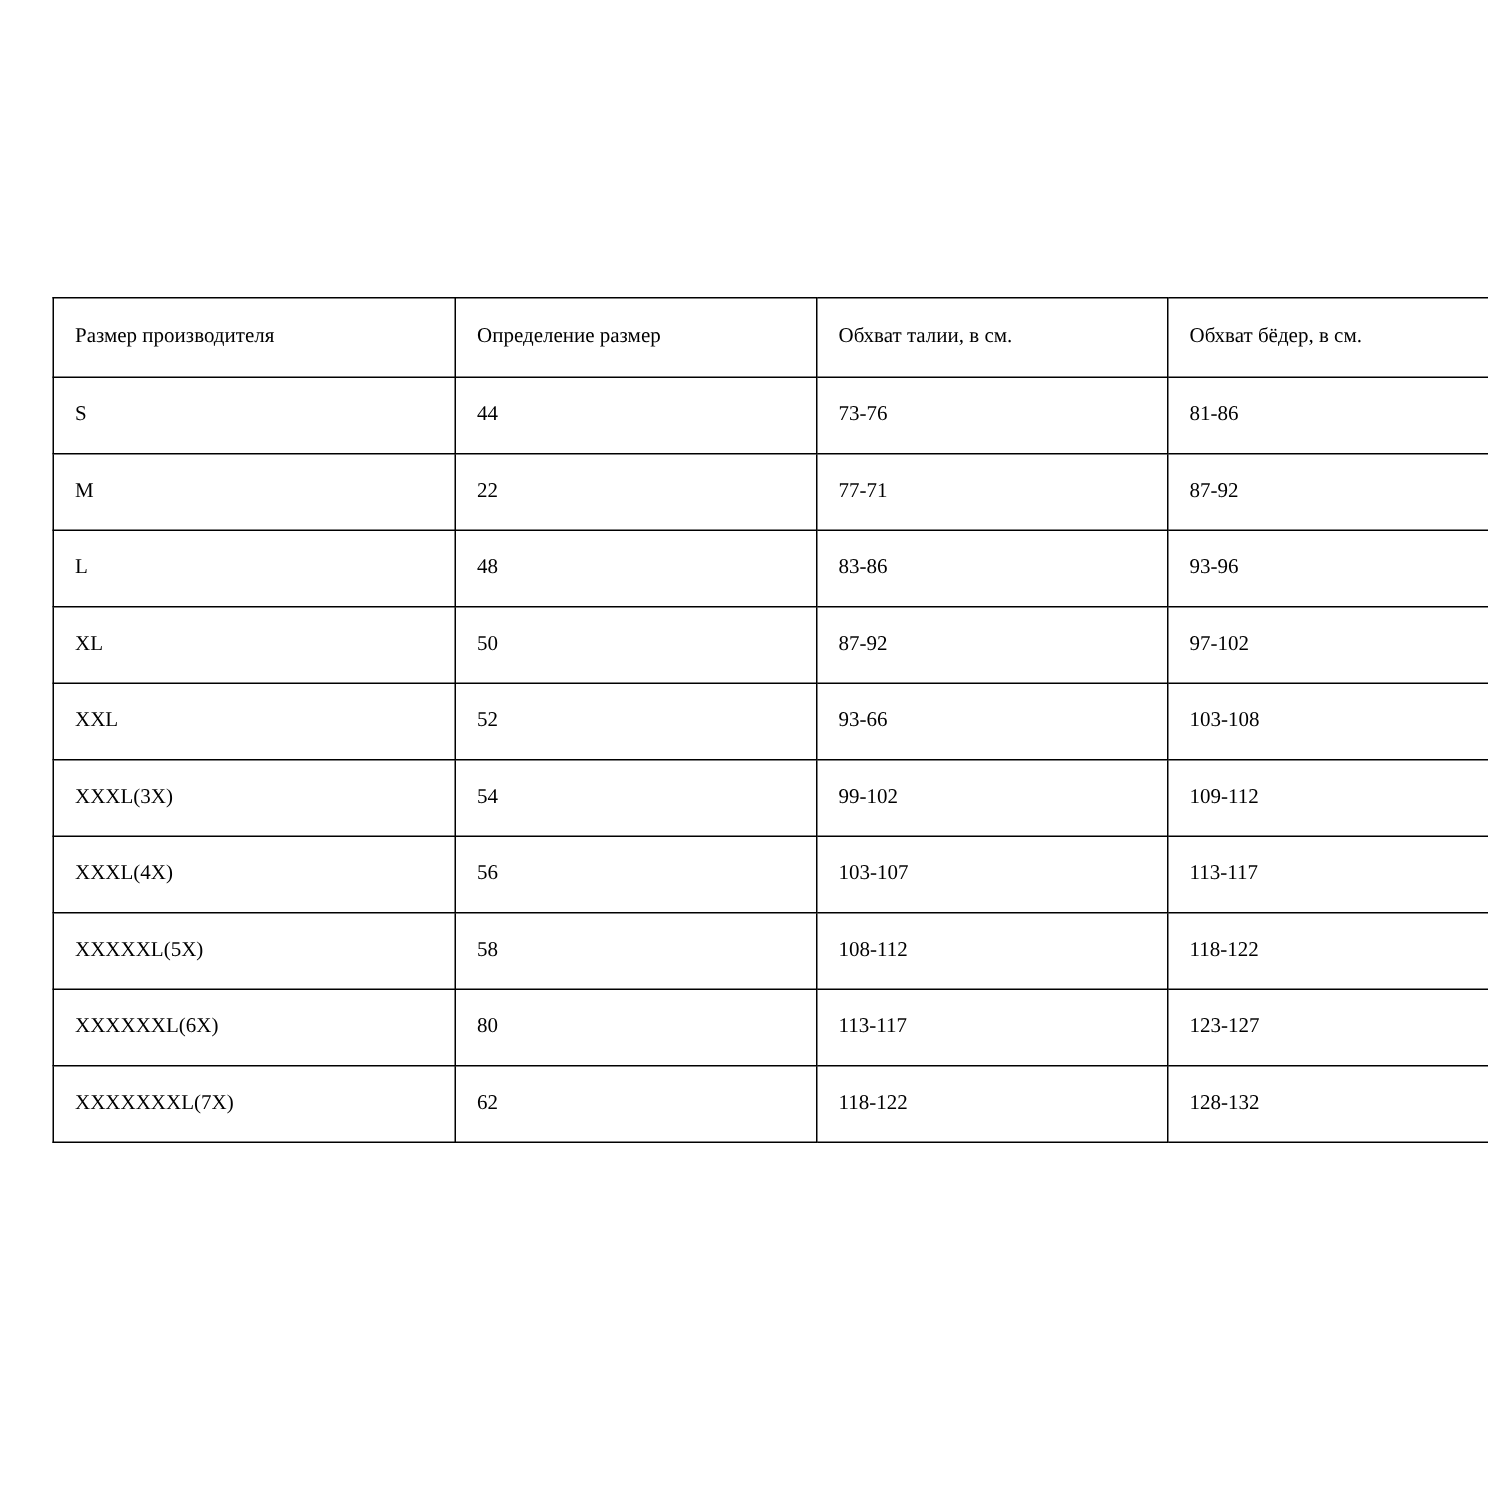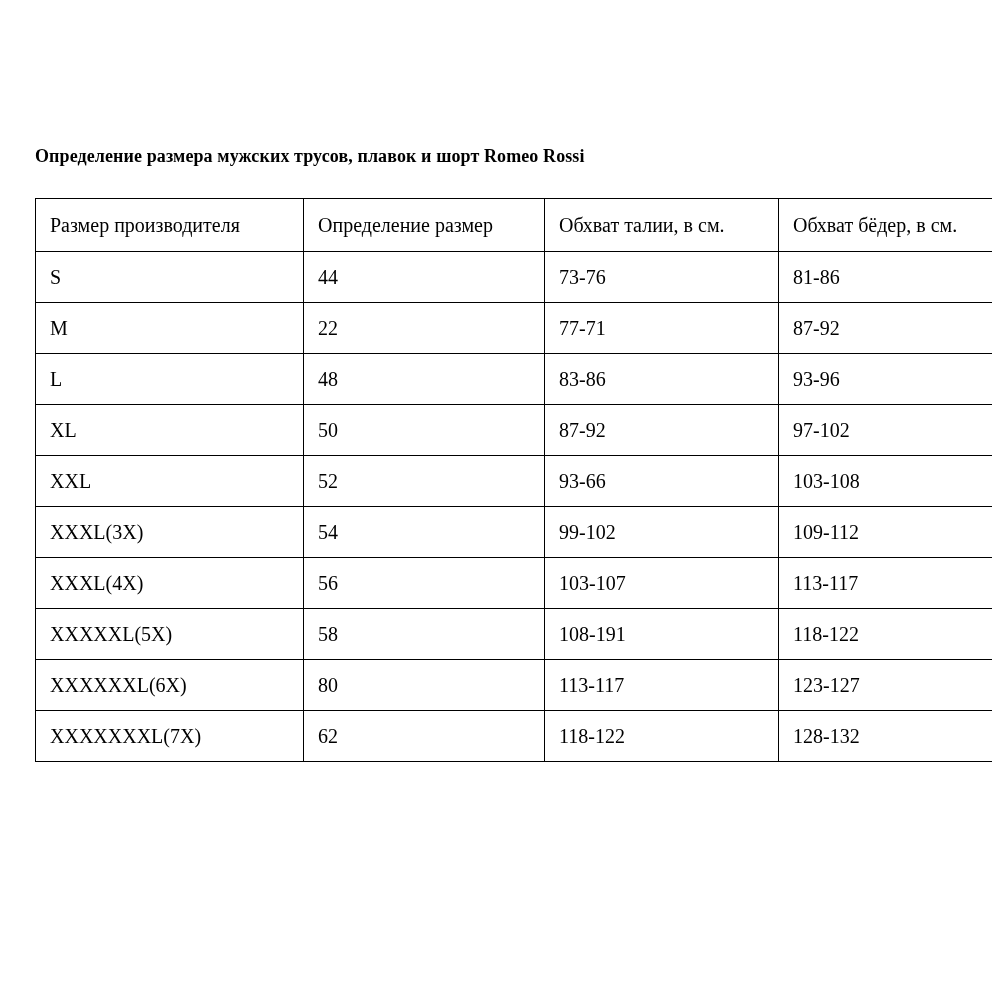--- a/index.html
+++ b/index.html
@@ -37,21 +37,21 @@
     top: 198px;
     width: 908px;
     border-collapse: collapse;
     table-layout: fixed;
   }
   .size-table td,
   .size-table th {
     border: 1px solid #000000;
     text-align: left;
     vertical-align: middle;
-    font-size: 20px;
+    font-size: 14px;
     font-weight: normal;
     padding: 0 0 0 14px;
     height: 50px;
     line-height: 50px;
     white-space: nowrap;
     overflow: hidden;
   }
   .size-table thead th {
     height: 52px;
     line-height: 52px;
@@ -59,21 +59,20 @@
   .col-0 { width: 253px; }
   .col-1 { width: 226px; }
   .col-2 { width: 219px; }
   .col-3 { width: 210px; }
 </style>
 </head>
 <body>
 
 <div class="page">
 
-  <div class="doc-title">Определение размера мужских трусов, плавок и шорт Romeo Rossi</div>
 
   <table class="size-table">
     <thead>
       <tr>
         <th class="col-0">Размер производителя</th>
         <th class="col-1">Определение размер</th>
         <th class="col-2">Обхват талии, в см.</th>
         <th class="col-3">Обхват бёдер, в см.</th>
       </tr>
     </thead>
@@ -116,21 +115,21 @@
       </tr>
       <tr>
         <td class="col-0">XXXL(4X)</td>
         <td class="col-1">56</td>
         <td class="col-2">103-107</td>
         <td class="col-3">113-117</td>
       </tr>
       <tr>
         <td class="col-0">XXXXXL(5X)</td>
         <td class="col-1">58</td>
-        <td class="col-2">108-191</td>
+        <td class="col-2">108-112</td>
         <td class="col-3">118-122</td>
       </tr>
       <tr>
         <td class="col-0">XXXXXXL(6X)</td>
         <td class="col-1">80</td>
         <td class="col-2">113-117</td>
         <td class="col-3">123-127</td>
       </tr>
       <tr>
         <td class="col-0">XXXXXXXL(7X)</td>

